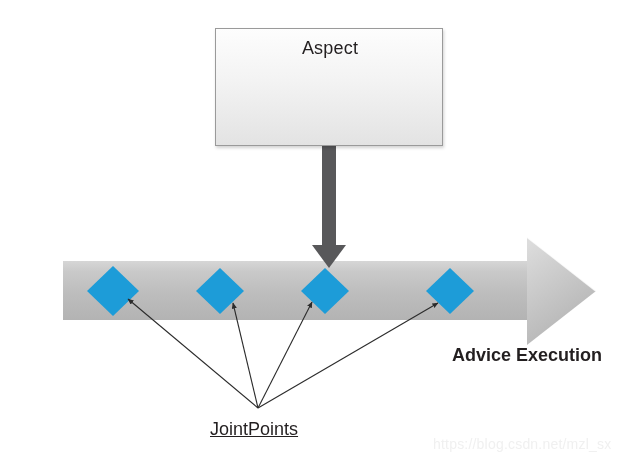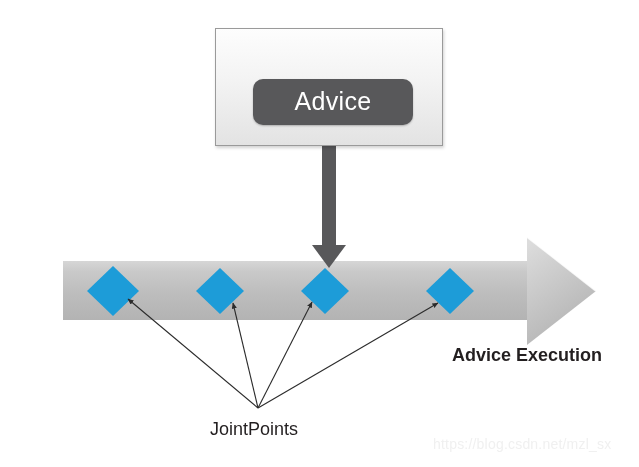--- a/index.html
+++ b/index.html
@@ -74,20 +74,21 @@
     color: #231f20;
     white-space: nowrap;
   }
   .jointpoints-label {
     position: absolute;
     left: 210px;
     top: 419px;
     font-size: 18px;
     color: #231f20;
     white-space: nowrap;
+    text-decoration: underline;
   }
   .watermark {
     position: absolute;
     left: 433px;
     top: 436px;
     font-size: 14px;
     color: #f0f0f0;
     white-space: nowrap;
     letter-spacing: 0.2px;
   }
@@ -136,23 +137,21 @@
 
     <g stroke="#2b2b2b" stroke-width="1.1" fill="none">
       <line x1="258" y1="408" x2="128" y2="299" marker-end="url(#tinyArrow)"></line>
       <line x1="258" y1="408" x2="233" y2="303" marker-end="url(#tinyArrow)"></line>
       <line x1="258" y1="408" x2="312" y2="302" marker-end="url(#tinyArrow)"></line>
       <line x1="258" y1="408" x2="438" y2="303" marker-end="url(#tinyArrow)"></line>
     </g>
   </svg>
 
   <div class="aspect-box">
-    <div class="advice-box">
-      <div class="advice-label">Advice</div>
-    </div>
+    <div class="aspect-title">Aspect</div>
   </div>
 
   <div class="method-exec-label">Advice Execution</div>
 
   <div class="jointpoints-label">JointPoints</div>
 
   <div class="watermark">https://blog.csdn.net/mzl_sx</div>
 
 </div>
 

